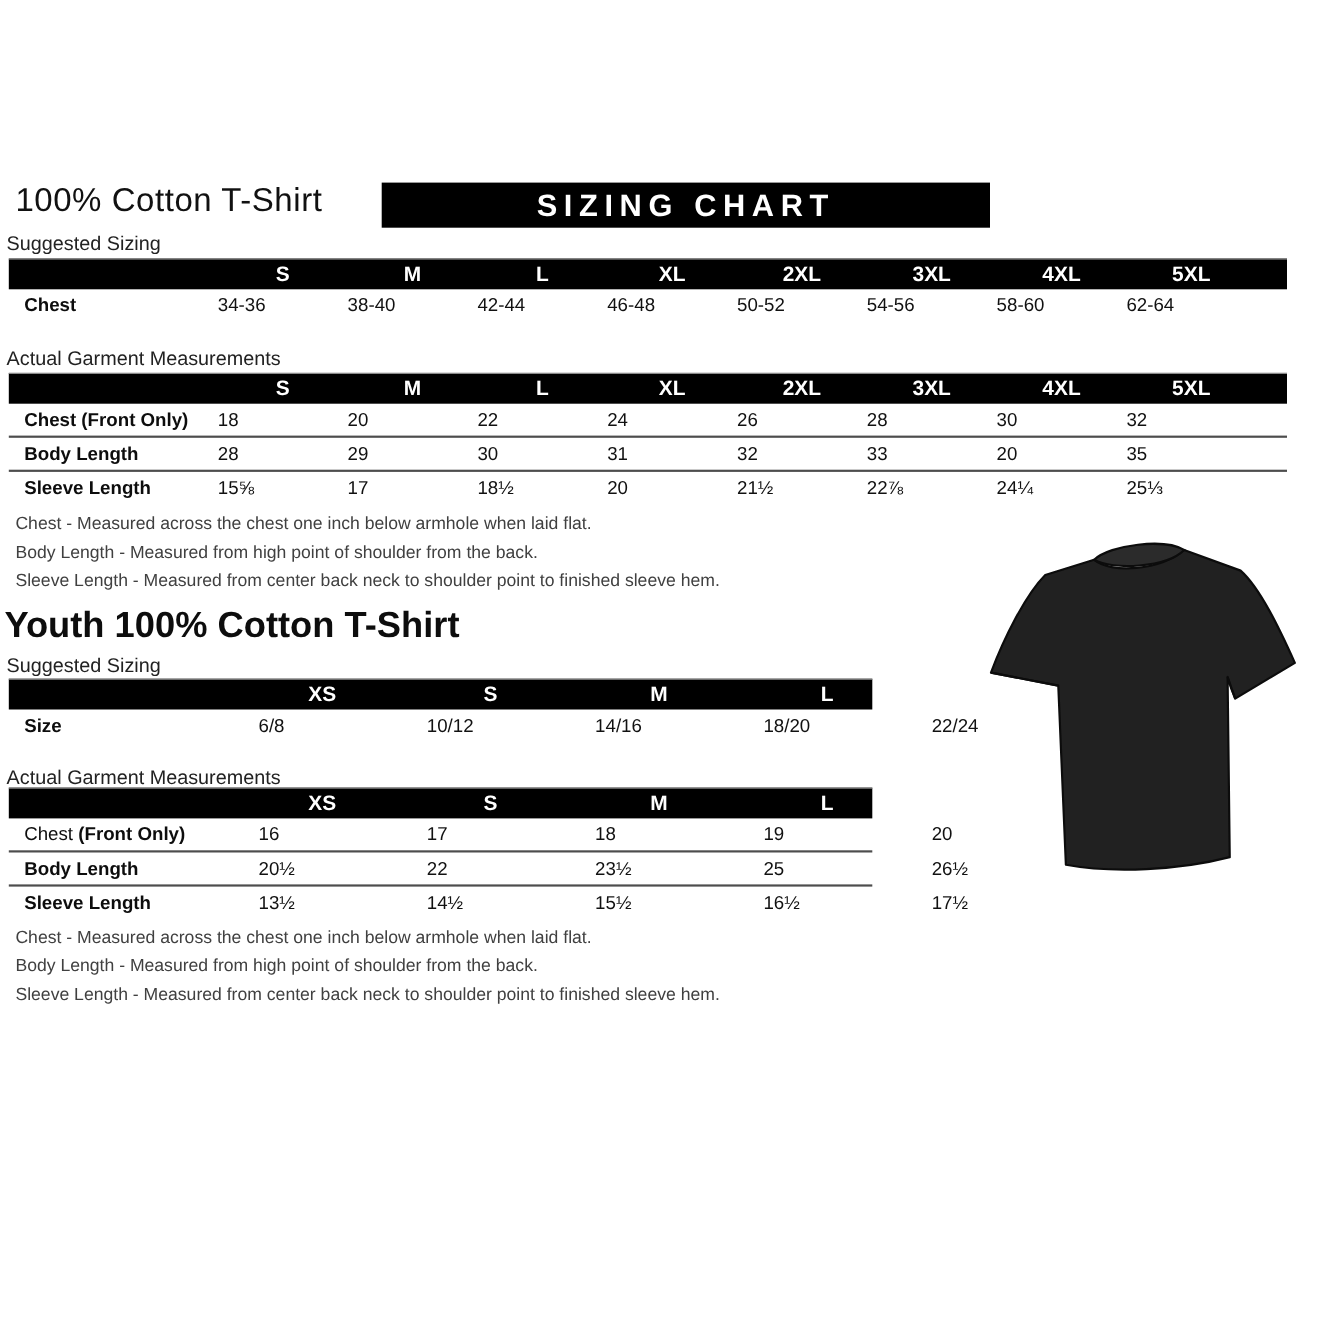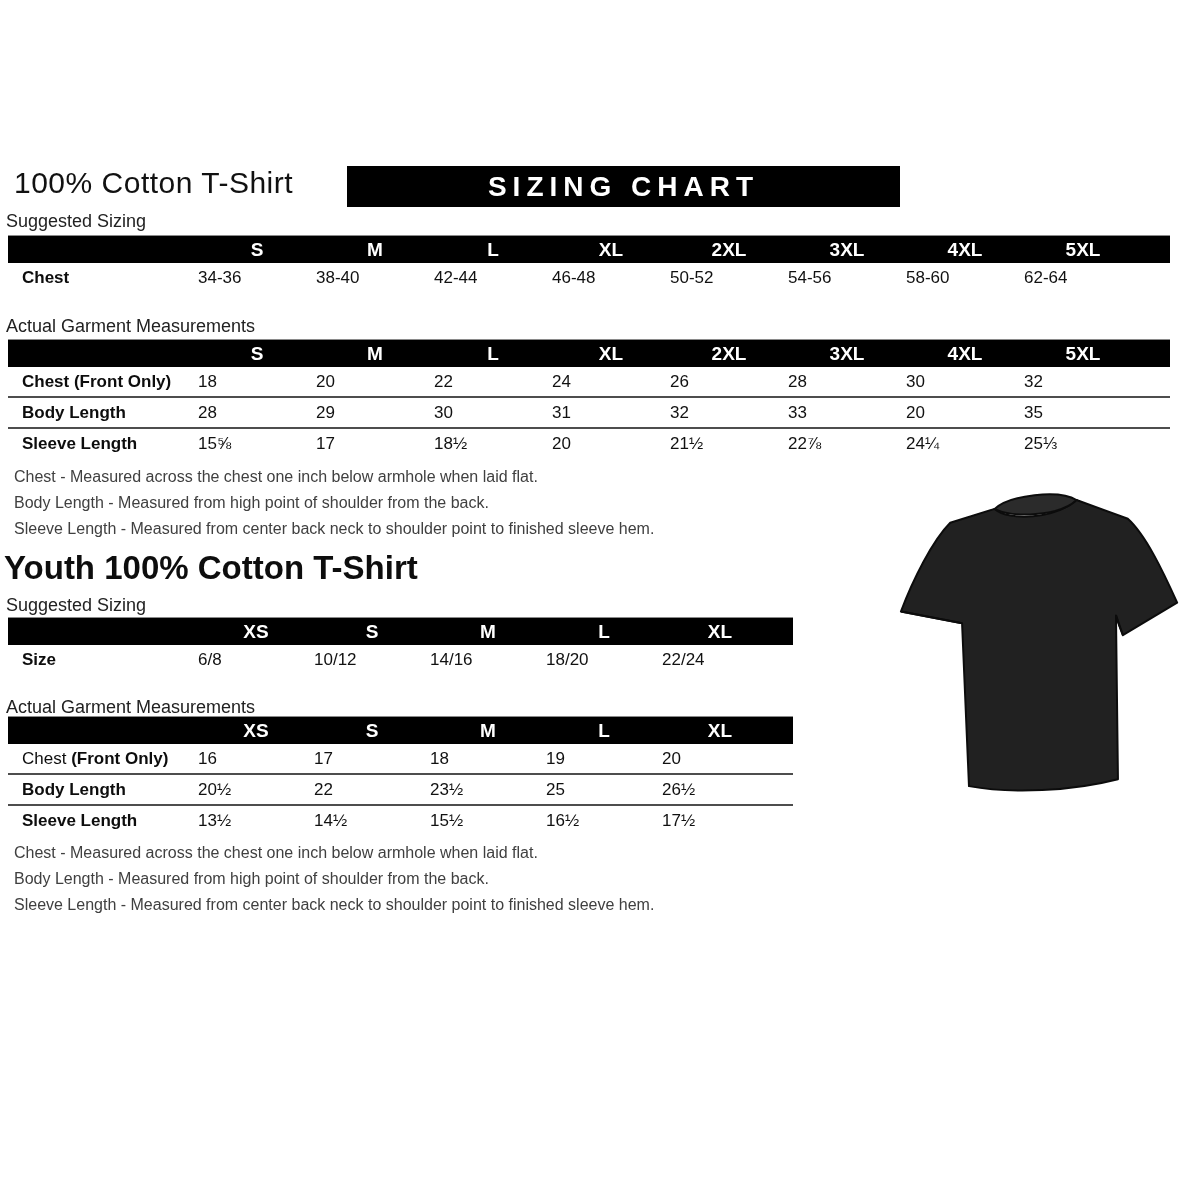--- a/index.html
+++ b/index.html
@@ -23,21 +23,21 @@
   .tbl .hdr{display:grid;background:#000;height:27px;align-items:center;border-top:1px solid #8a8a8a;}
   .tbl .hdr .hc{color:#fff;font-size:19px;font-weight:700;text-align:center;}
   .tbl .row{display:grid;height:29px;align-items:center;}
   .tbl .row .vc{font-size:17px;text-align:left;color:#111;}
   .tbl .row .rl{font-size:17px;font-weight:700;padding-left:14px;color:#0d0d0d;white-space:nowrap;}
   .tbl .row .rl .sfx{font-weight:700;}
   .rl-regular{font-weight:400 !important;}
   .rule{border-bottom:2px solid #4d4d4d;}
 
   .cols-adult{grid-template-columns:190px repeat(8,118px) 28px;width:1162px;}
-  .cols-youth{grid-template-columns:190px repeat(5,116px) 15px;width:785px;}
+  .cols-youth{grid-template-columns:190px repeat(5,116px) 15px;width:785px;gap:37px;}
 
   .tbl-as{top:235px;}
   .tbl-aa{top:339px;}
   .tbl-ys{top:617px;}
   .tbl-ya{top:716px;}
 
   .notes{position:absolute;left:14px;font-size:16px;line-height:26px;color:#404040;}
   .notes-1{top:464px;}
   .notes-2{top:840px;}
 

